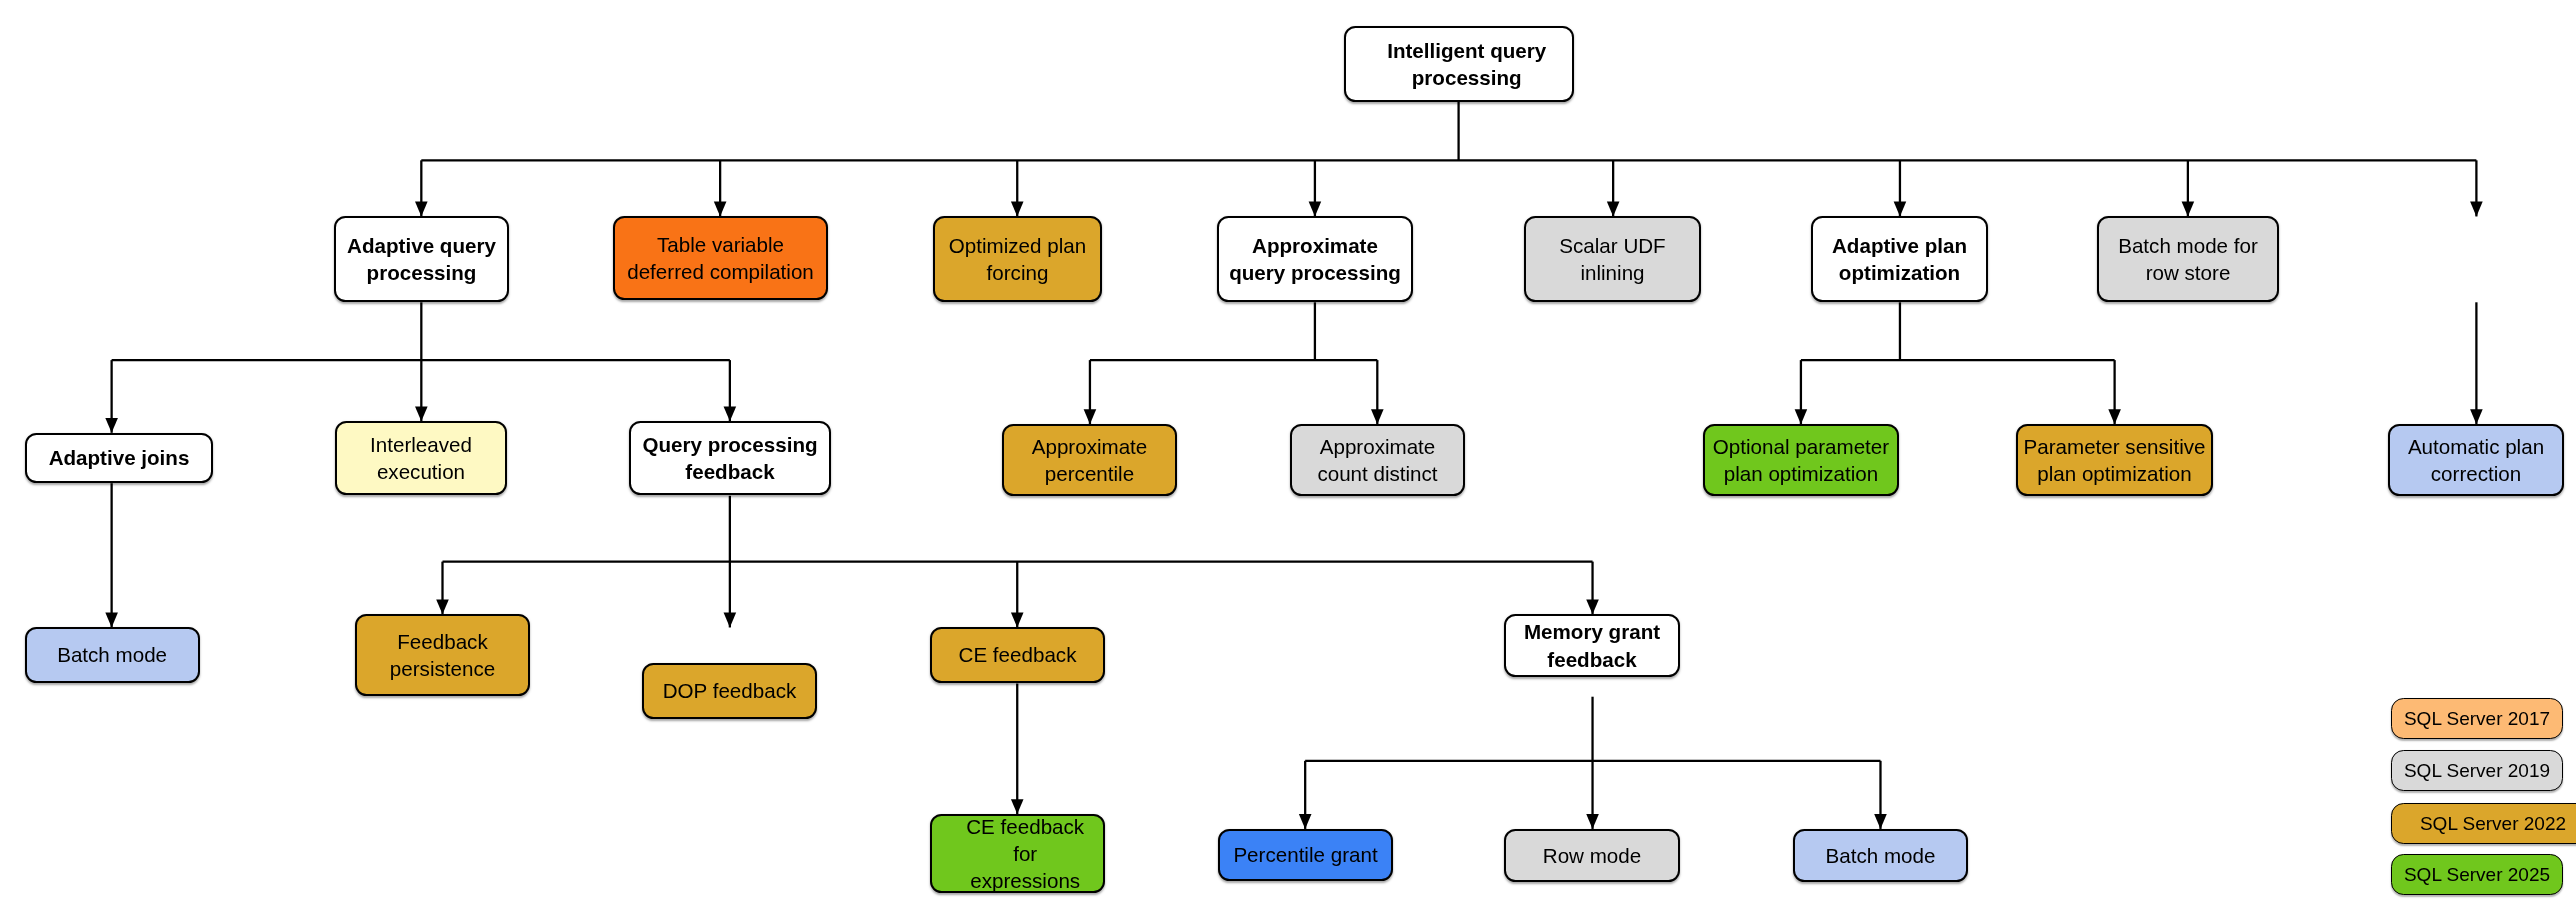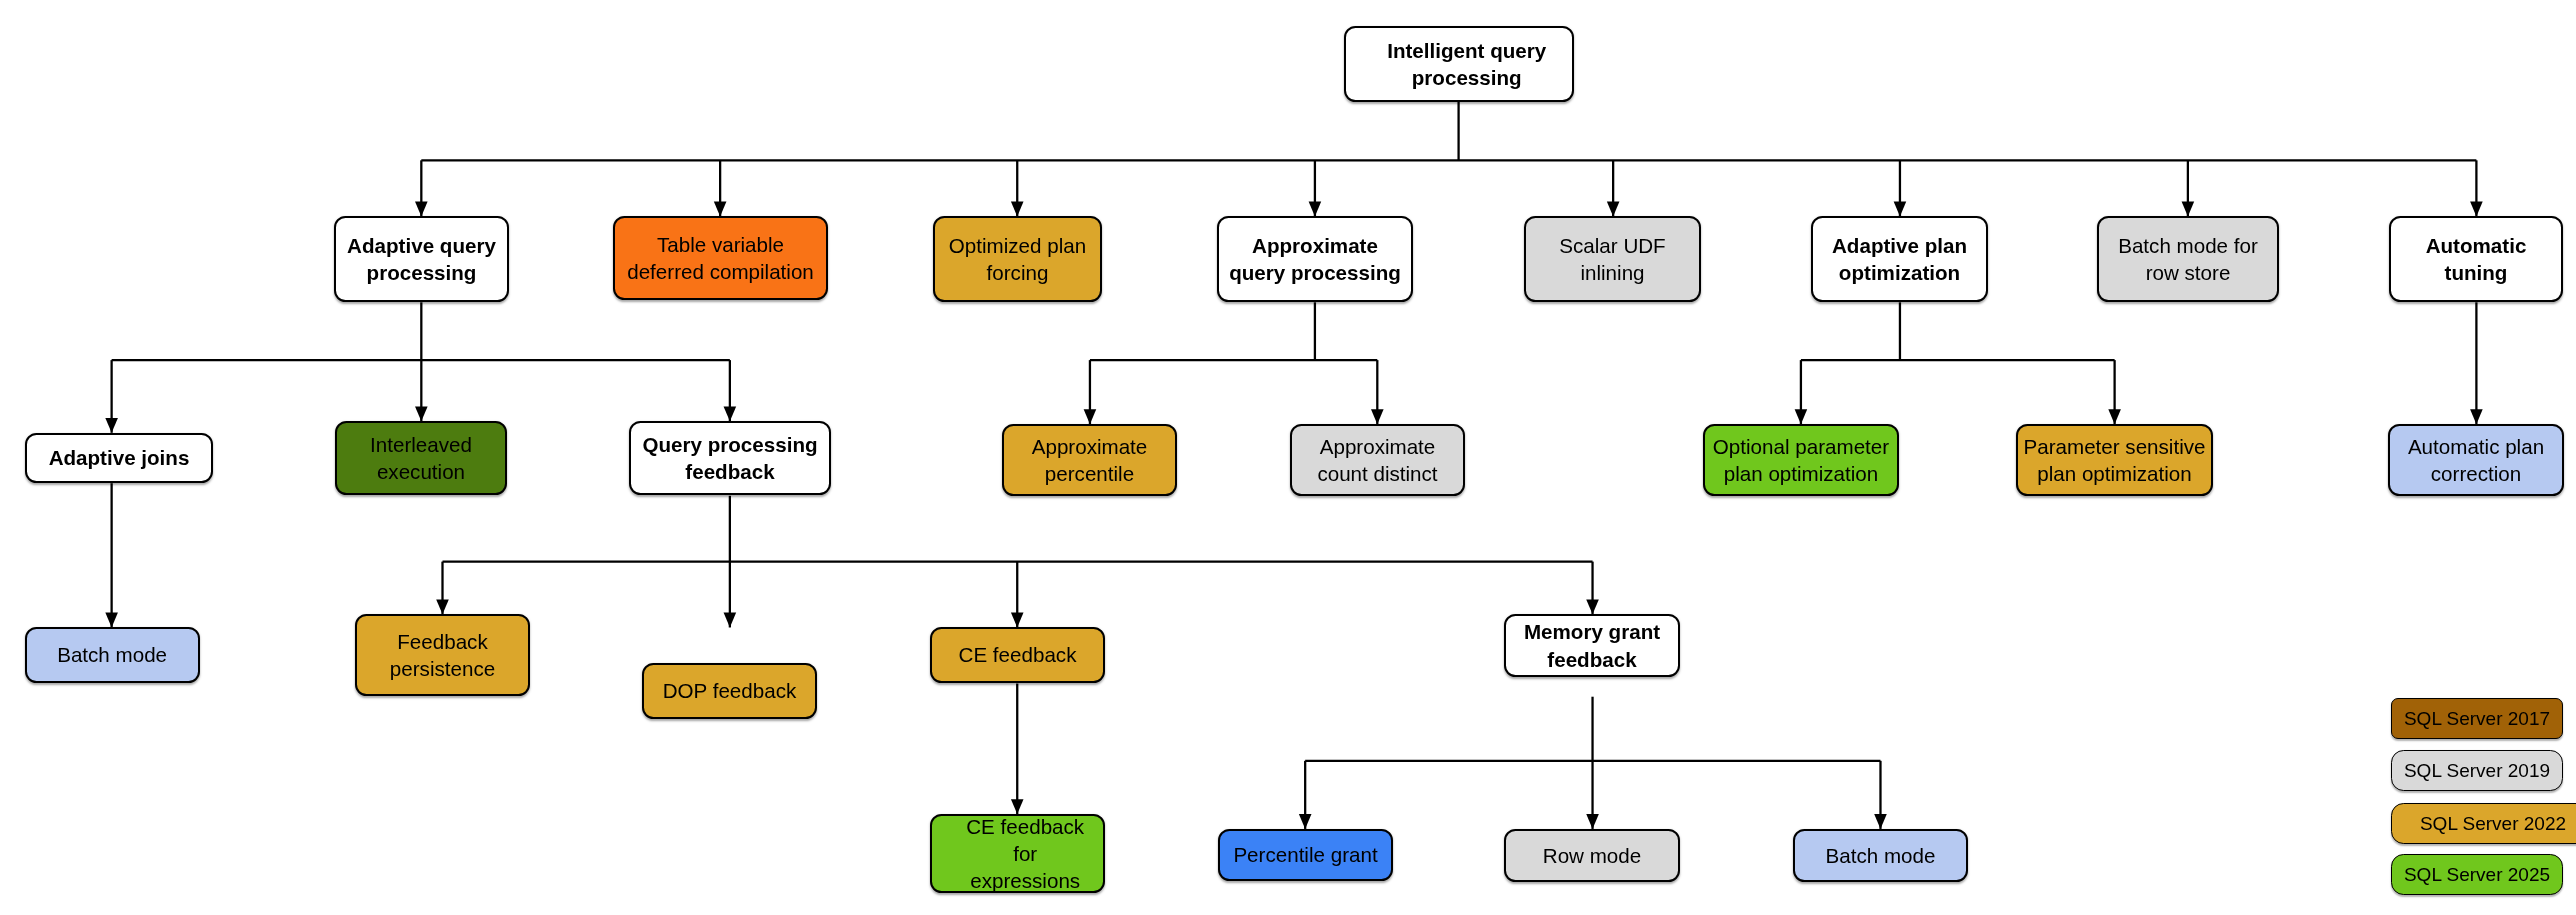--- a/index.html
+++ b/index.html
@@ -133,24 +133,22 @@
     <div class="node" style="left: 933px; top: 216px; width: 169px; height: 86px; background: rgb(219, 166, 43);">Optimized plan
 forcing</div>
     <div class="node bold" style="left: 1217px; top: 216px; width: 196px; height: 86px; background: rgb(255, 255, 255);">Approximate
 query processing</div>
     <div class="node" style="left: 1524px; top: 216px; width: 177px; height: 86px; background: rgb(217, 217, 217);">Scalar UDF
 inlining</div>
     <div class="node bold" style="left: 1811px; top: 216px; width: 177px; height: 86px; background: rgb(255, 255, 255);">Adaptive plan
 optimization</div>
     <div class="node" style="left: 2097px; top: 216px; width: 182px; height: 86px; background: rgb(217, 217, 217);">Batch mode for
 row store</div>
-    <div class="node bold" style="left: 2389px; top: 216px; width: 174px; height: 86px; background: rgb(255, 255, 255);">Automatic
-tuning</div>
     <div class="node bold" style="left: 25px; top: 433px; width: 188px; height: 50px; background: rgb(255, 255, 255);">Adaptive joins</div>
-    <div class="node" style="left: 335px; top: 421px; width: 172px; height: 74px; background: #4d7c0f;">Interleaved
+    <div class="node" style="left: 335px; top: 421px; width: 172px; height: 74px; background: #fef9c3;">Interleaved
 execution</div>
     <div class="node bold" style="left: 629px; top: 421px; width: 202px; height: 74px; background: rgb(255, 255, 255);">Query processing
 feedback</div>
     <div class="node" style="left: 1002px; top: 424px; width: 175px; height: 72px; background: rgb(219, 166, 43);">Approximate
 percentile</div>
     <div class="node" style="left: 1290px; top: 424px; width: 175px; height: 72px; background: rgb(217, 217, 217);">Approximate
 count distinct</div>
     <div class="node" style="left: 1703px; top: 424px; width: 196px; height: 72px; background: rgb(112, 199, 29);">Optional parameter
 plan optimization</div>
     <div class="node" style="left: 2016px; top: 424px; width: 197px; height: 72px; background: rgb(219, 166, 43);">Parameter sensitive
@@ -162,18 +160,18 @@
 persistence</div>
     <div class="node" style="left: 642px; top: 663px; width: 175px; height: 56px; background: rgb(219, 166, 43);">DOP feedback</div>
     <div class="node" style="left: 930px; top: 627px; width: 175px; height: 56px; background: rgb(219, 166, 43);">CE feedback</div>
     <div class="node bold" style="left: 1504px; top: 614px; width: 176px; height: 63px; background: rgb(255, 255, 255);">Memory grant
 feedback</div>
     <div class="node" style="left: 930px; top: 814px; width: 175px; height: 79px; background: rgb(112, 199, 29); padding-left: 20px;">CE feedback for
 expressions</div>
     <div class="node" style="left: 1218px; top: 829px; width: 175px; height: 52px; background: #3b82f6;">Percentile grant</div>
     <div class="node" style="left: 1504px; top: 829px; width: 176px; height: 53px; background: rgb(217, 217, 217);">Row mode</div>
     <div class="node" style="left: 1793px; top: 829px; width: 175px; height: 53px; background: rgb(182, 201, 241);">Batch mode</div>
-    <div class="legend-chip" style="left: 2391px; top: 698px; width: 172px; height: 41px; background: #a16207; border-radius: 7px;">SQL Server 2017</div>
+    <div class="legend-chip" style="left: 2391px; top: 698px; width: 172px; height: 41px; background: #fdba74;">SQL Server 2017</div>
     <div class="legend-chip" style="left: 2391px; top: 750px; width: 172px; height: 41px; background: rgb(217, 217, 217);">SQL Server 2019</div>
     <div class="legend-chip" style="left: 2391px; top: 803px; width: 204px; height: 41px; background: rgb(219, 166, 43);">SQL Server 2022</div>
     <div class="legend-chip" style="left: 2391px; top: 854px; width: 172px; height: 41px; background: rgb(112, 199, 29);">SQL Server 2025</div>
   </div>
 
 
 </body></html>

